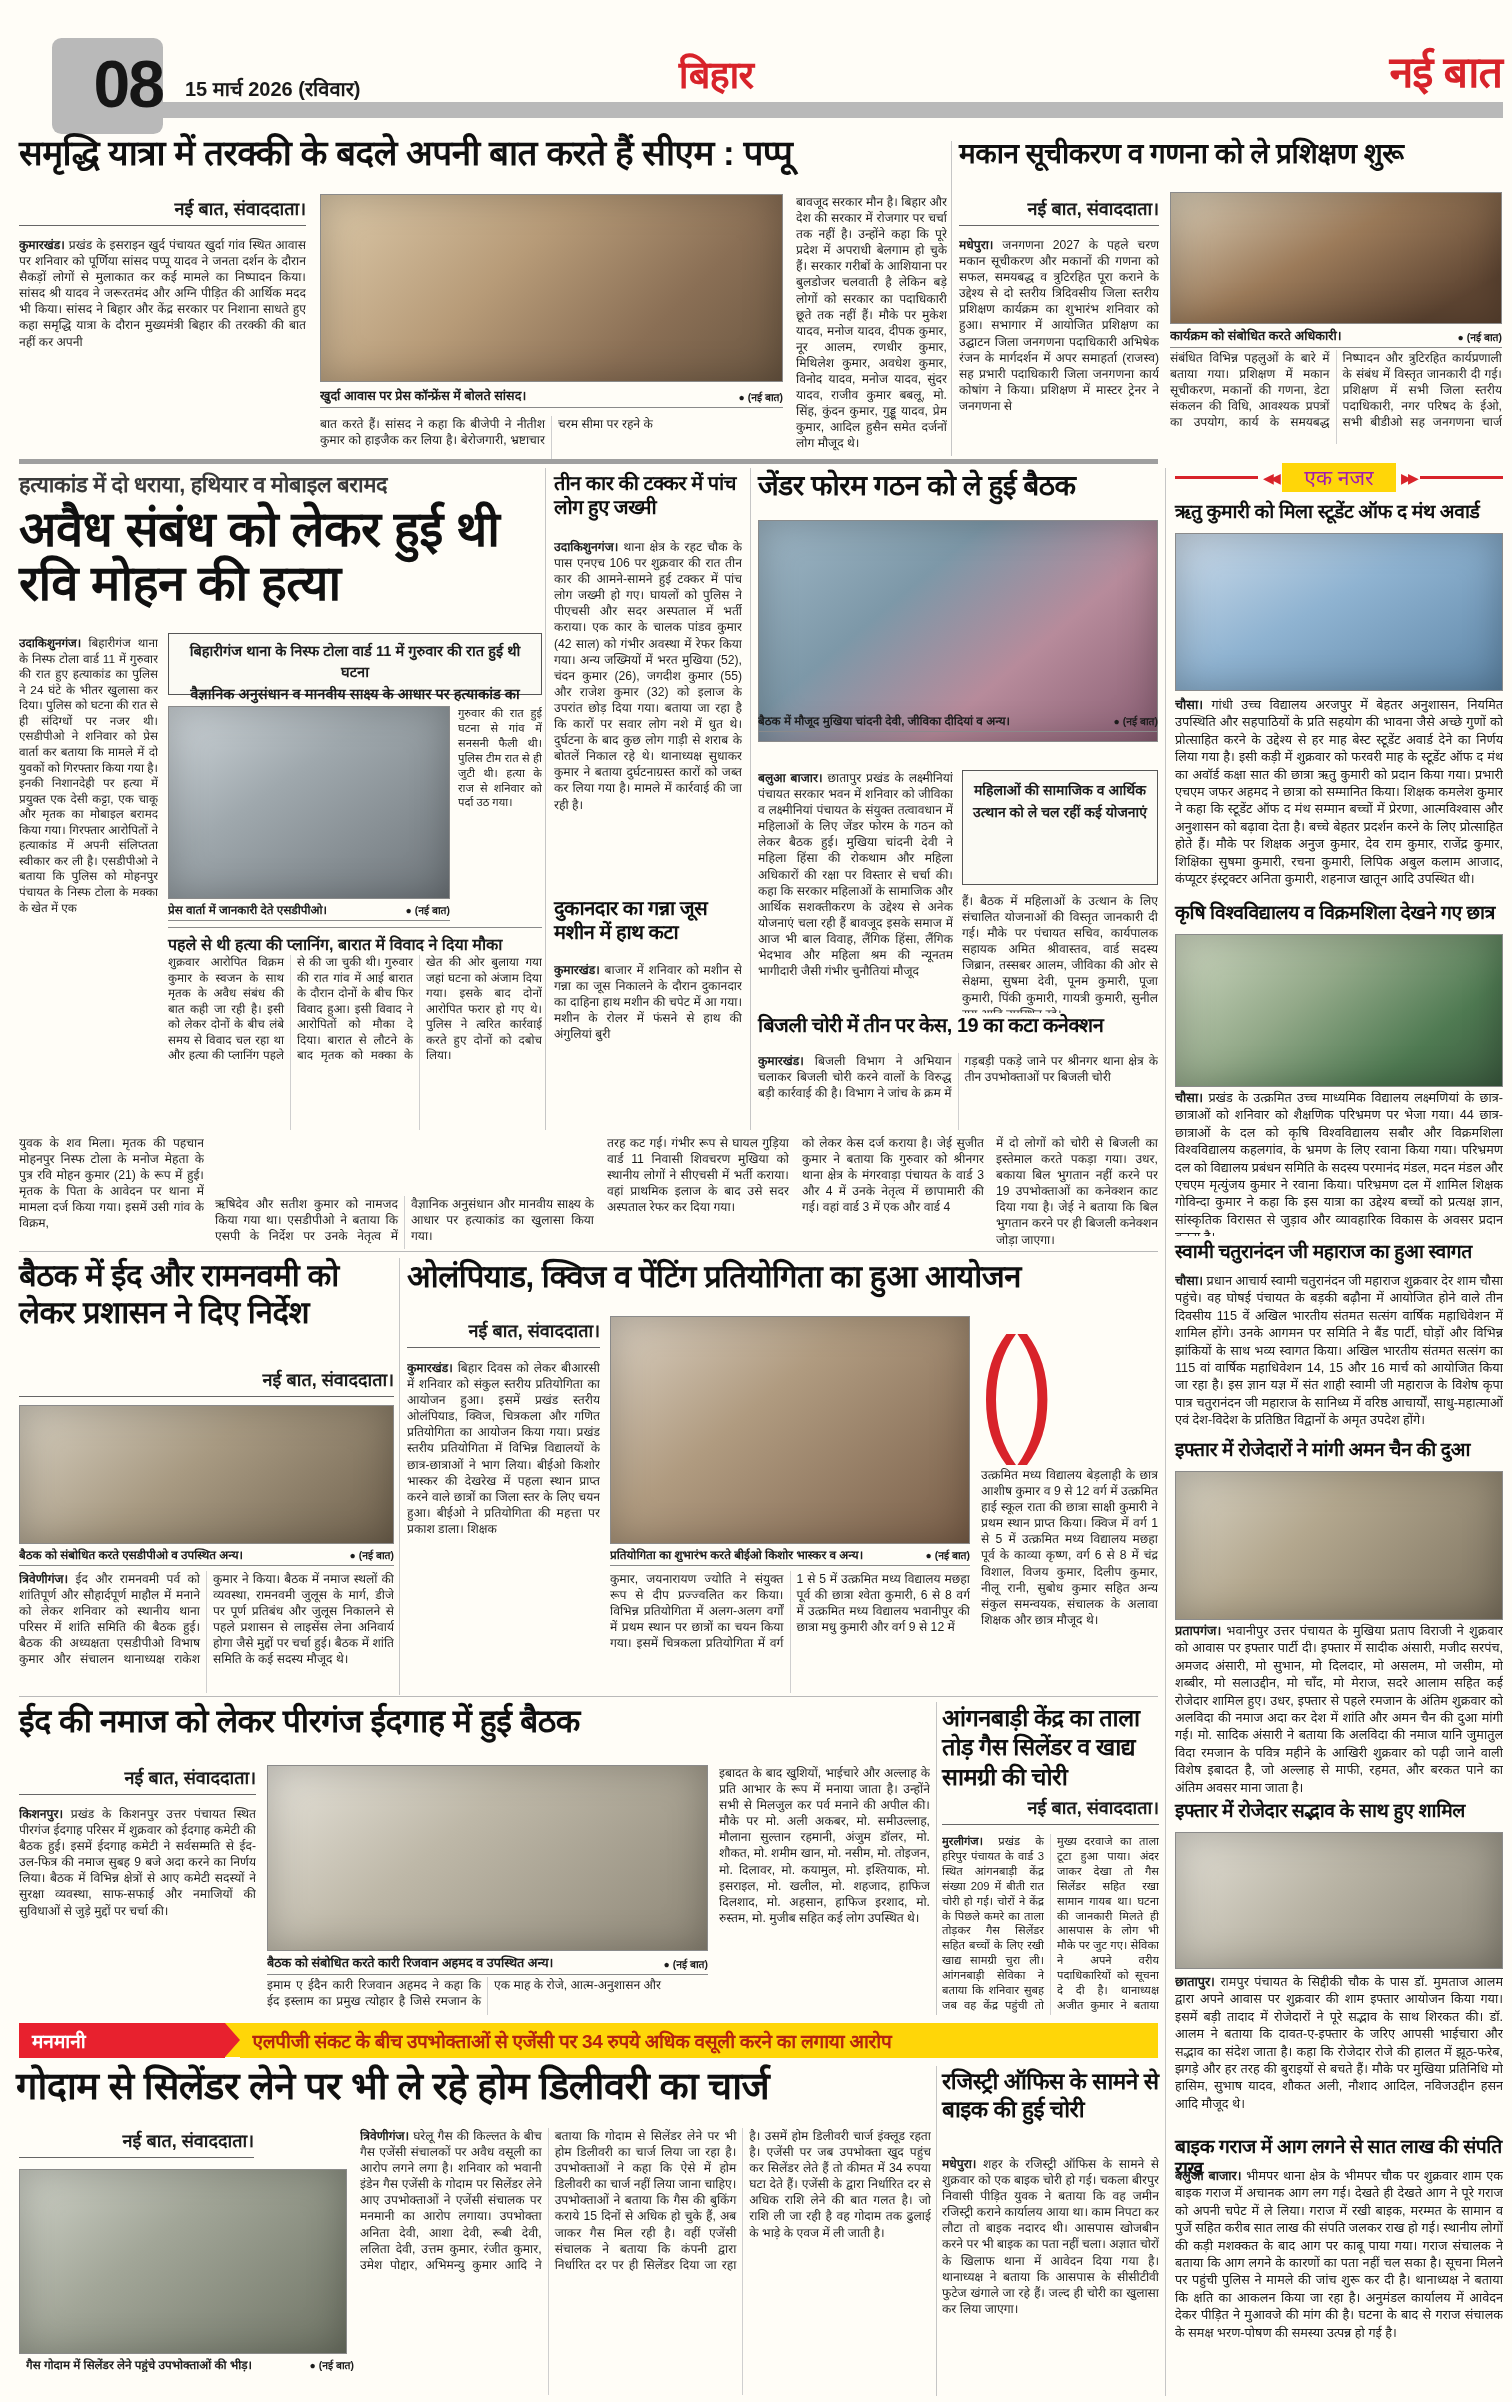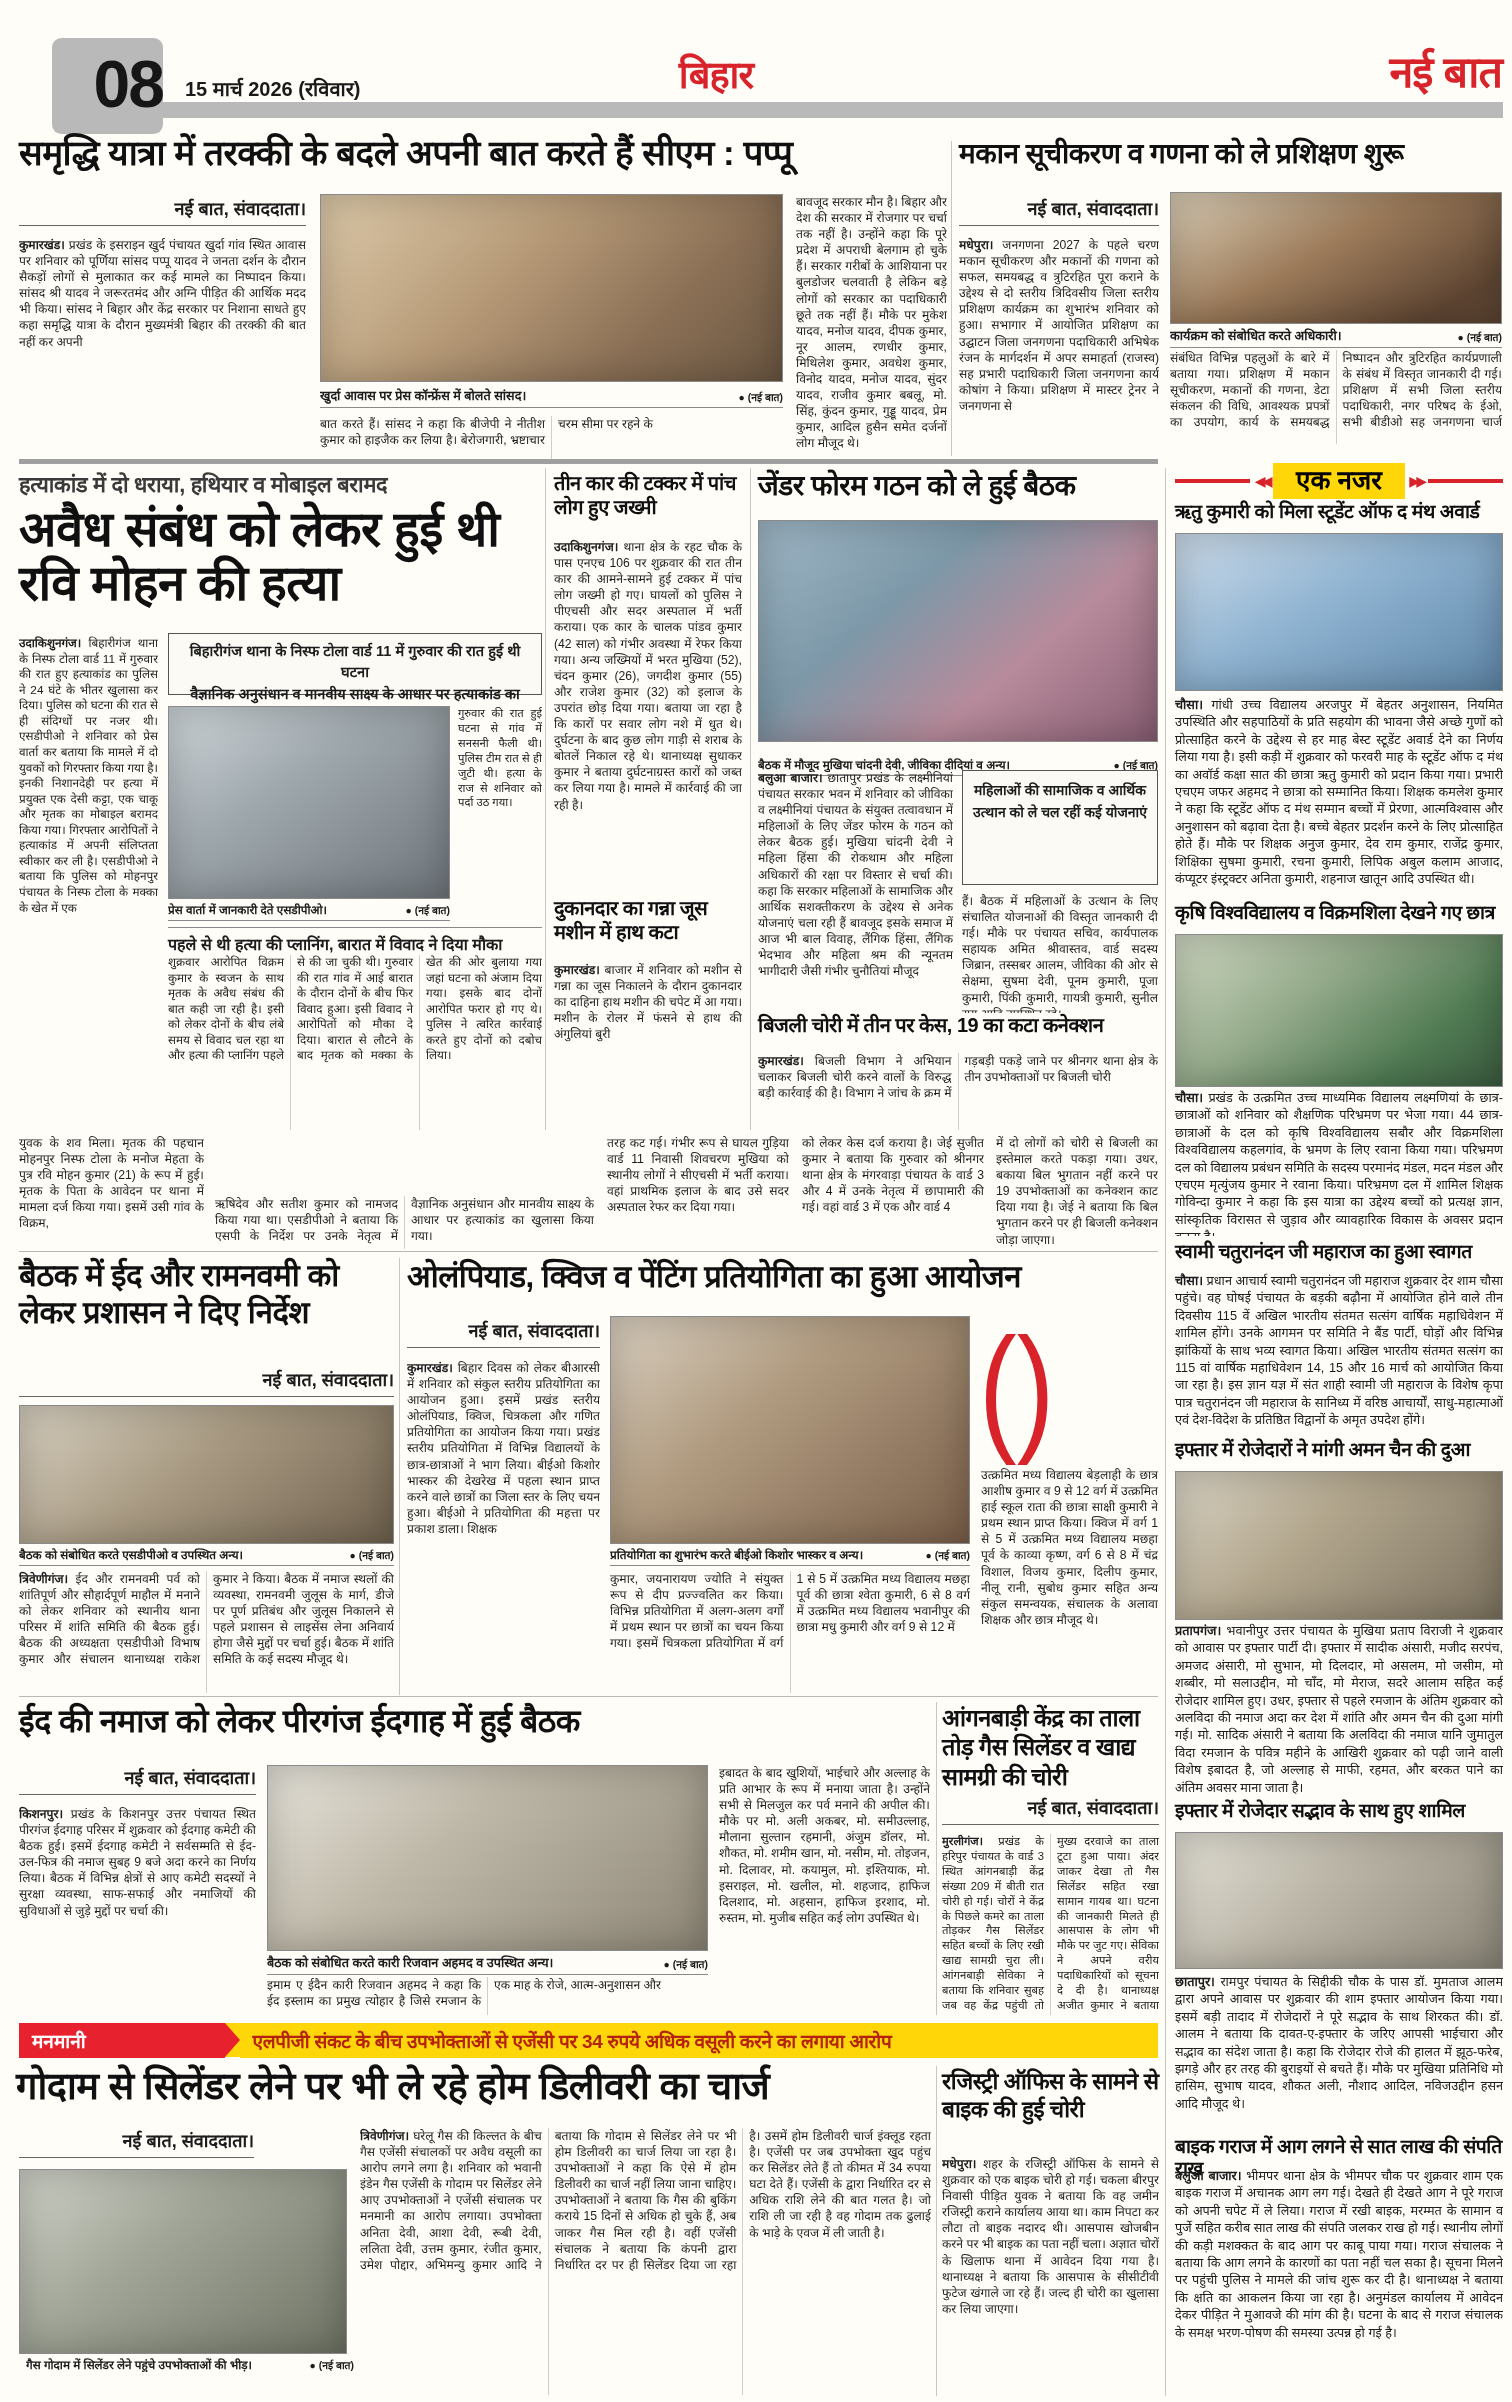--- a/index.html
+++ b/index.html
@@ -43,21 +43,21 @@
   .brand{font-weight:800;letter-spacing:-0.9px;}
   .hibox{border:1.4px solid #555;padding:6.6px 9.4px;text-align:center;font-weight:800;
          font-size:14.6px;line-height:1.5;background:#fbfaf4;}
   .teambox{border:1.4px solid #777;box-shadow:2.8px 2.8px 0 #c2c2c2;background:#fbfaf4;
            padding:5.6px 8.5px;font-size:11.8px;font-weight:700;line-height:1.35;text-align:justify;}
   .subhead{font-weight:800;font-size:16px;border-top:1.4px solid #8a8a8a;padding-top:4.7px;}
   .genderbox{border:1.4px solid #555;background:#fbfaf4;padding:9.4px;text-align:center;
              font-weight:800;font-size:14px;line-height:1.55;}
   .ek{display:flex;align-items:center;gap:4.7px;}
   .ek .ln{flex:1;height:3.8px;background:#d8232a;}
-  .ek .bx{background:#ffd608;color:#000000;font-weight:700;font-size:26px;padding:0.9px 22.6px;line-height:1.3;}
+  .ek .bx{background:#ffd608;color:#a21caf;font-weight:400;font-size:21px;padding:0.9px 22.6px;line-height:1.3;}
   .ek .ch{color:#d8232a;font-size:14px;letter-spacing:-3.8px;line-height:1;}
   .railhead{font-weight:800;font-size:19.3px;line-height:1.15;color:#101010;letter-spacing:-0.4px;}
   .manmani{display:flex;align-items:stretch;height:35px;}
   .mm-label{background:#e8212e;color:#fff;font-weight:800;font-size:19px;display:flex;
             align-items:center;padding:0 24.5px 0 13px;width:168px;}
   .mm-arrow{width:0;height:0;border-top:17.4px solid transparent;border-bottom:17.4px solid transparent;
             border-left:15px solid #e8212e;background:#ffd608;}
   .mm-strip{flex:1;background:#ffd608;color:#b5230f;font-weight:800;font-size:19px;
             display:flex;align-items:center;padding-left:13px;letter-spacing:-0.3px;}
   .brkt{display:flex;align-items:center;}
@@ -124,21 +124,21 @@
 
   <div class="abs hl" style="left:554px;top:471px;width:188px;font-size:20px;line-height:1.2;">तीन कार की टक्कर में पांच लोग हुए जख्मी</div>
   <p class="abs body-txt" style="left:554px;top:539px;width:188px;height:350px;margin:0;"><b class="place">उदाकिशुनगंज।</b> <span>थाना क्षेत्र के रहट चौक के पास एनएच 106 पर शुक्रवार की रात तीन कार की आमने-सामने हुई टक्कर में पांच लोग जख्मी हो गए। घायलों को पुलिस ने पीएचसी और सदर अस्पताल में भर्ती कराया। एक कार के चालक पांडव कुमार (42 साल) को गंभीर अवस्था में रेफर किया गया। अन्य जख्मियों में भरत मुखिया (52), चंदन कुमार (26), जगदीश कुमार (55) और राजेश कुमार (32) को इलाज के उपरांत छोड़ दिया गया। बताया जा रहा है कि कारों पर सवार लोग नशे में धुत थे। दुर्घटना के बाद कुछ लोग गाड़ी से शराब के बोतलें निकाल रहे थे। थानाध्यक्ष सुधाकर कुमार ने बताया दुर्घटनाग्रस्त कारों को जब्त कर लिया गया है। मामले में कार्रवाई की जा रही है।</span></p>
 
   <div class="abs hl" style="left:554px;top:896px;width:188px;font-size:20px;line-height:1.2;">दुकानदार का गन्ना जूस मशीन में हाथ कटा</div>
   <p class="abs body-txt" style="left:554px;top:962px;width:188px;height:168px;margin:0;"><b class="place">कुमारखंड।</b> <span>बाजार में शनिवार को मशीन से गन्ना का जूस निकालने के दौरान दुकानदार का दाहिना हाथ मशीन की चपेट में आ गया। मशीन के रोलर में फंसने से हाथ की अंगुलियां बुरी</span></p>
   <p class="abs body-txt" style="left:607px;top:1135px;width:182px;height:113px;margin:0;">तरह कट गई। गंभीर रूप से घायल गुड़िया वार्ड 11 निवासी शिवचरण मुखिया को स्थानीय लोगों ने सीएचसी में भर्ती कराया। वहां प्राथमिक इलाज के बाद उसे सदर अस्पताल रेफर कर दिया गया।</p>
 
   <div class="abs hl" style="left:758px;top:471px;width:400px;font-size:28px;white-space:nowrap;">जेंडर फोरम गठन को ले हुई बैठक</div>
   <div class="abs photo p-gender" style="left:758px;top:520px;width:400px;height:222px;"></div>
-  <div class="abs caprow" style="left:758px;top:756px;width:400px;">
+  <div class="abs caprow" style="left:758px;top:712px;width:400px;">
     <span class="caption" style="font-size:11.8px;">बैठक में मौजूद मुखिया चांदनी देवी, जीविका दीदियां व अन्य।</span>
     <span class="credit">● (नई बात)</span>
   </div>
   <p class="abs body-txt" style="left:758px;top:770px;width:195px;height:242px;margin:0;"><b class="place">बलुआ बाजार।</b> <span>छातापुर प्रखंड के लक्ष्मीनियां पंचायत सरकार भवन में शनिवार को जीविका व लक्ष्मीनियां पंचायत के संयुक्त तत्वावधान में महिलाओं के लिए जेंडर फोरम के गठन को लेकर बैठक हुई। मुखिया चांदनी देवी ने महिला हिंसा की रोकथाम और महिला अधिकारों की रक्षा पर विस्तार से चर्चा की। कहा कि सरकार महिलाओं के सामाजिक और आर्थिक सशक्तीकरण के उद्देश्य से अनेक योजनाएं चला रही हैं बावजूद इसके समाज में आज भी बाल विवाह, लैंगिक हिंसा, लैंगिक भेदभाव और महिला श्रम की न्यूनतम भागीदारी जैसी गंभीर चुनौतियां मौजूद</span></p>
   <div class="abs genderbox" style="left:962px;top:770px;width:196px;height:115px;">महिलाओं की सामाजिक व आर्थिक उत्थान को ले चल रहीं कई योजनाएं</div>
   <p class="abs body-txt" style="left:962px;top:893px;width:196px;height:120px;margin:0;">हैं। बैठक में महिलाओं के उत्थान के लिए संचालित योजनाओं की विस्तृत जानकारी दी गई। मौके पर पंचायत सचिव, कार्यपालक सहायक अमित श्रीवास्तव, वार्ड सदस्य जिब्रान, तस्सबर आलम, जीविका की ओर से सेक्षमा, सुषमा देवी, पूनम कुमारी, पूजा कुमारी, पिंकी कुमारी, गायत्री कुमारी, सुनील राय आदि उपस्थित रहे।</p>
 
   <div class="abs hl" style="left:758px;top:1015px;width:400px;font-size:20px;white-space:nowrap;">बिजली चोरी में तीन पर केस, 19 का कटा कनेक्शन</div>
   <p class="abs body-txt cols-2" style="left:758px;top:1053px;width:400px;height:77px;margin:0;"><b class="place">कुमारखंड।</b> <span>बिजली विभाग ने अभियान चलाकर बिजली चोरी करने वालों के विरुद्ध बड़ी कार्रवाई की है। विभाग ने जांच के क्रम में गड़बड़ी पकड़े जाने पर श्रीनगर थाना क्षेत्र के तीन उपभोक्ताओं पर बिजली चोरी</span></p>
   <p class="abs body-txt" style="left:802px;top:1135px;width:182px;height:113px;margin:0;">को लेकर केस दर्ज कराया है। जेई सुजीत कुमार ने बताया कि गुरुवार को श्रीनगर थाना क्षेत्र के मंगरवाड़ा पंचायत के वार्ड 3 और 4 में उनके नेतृत्व में छापामारी की गई। वहां वार्ड 3 में एक और वार्ड 4</p>

